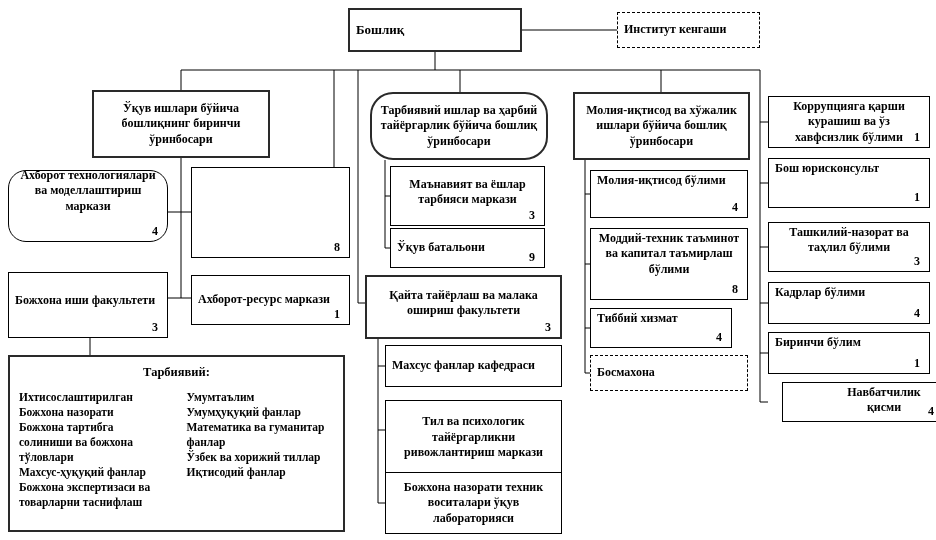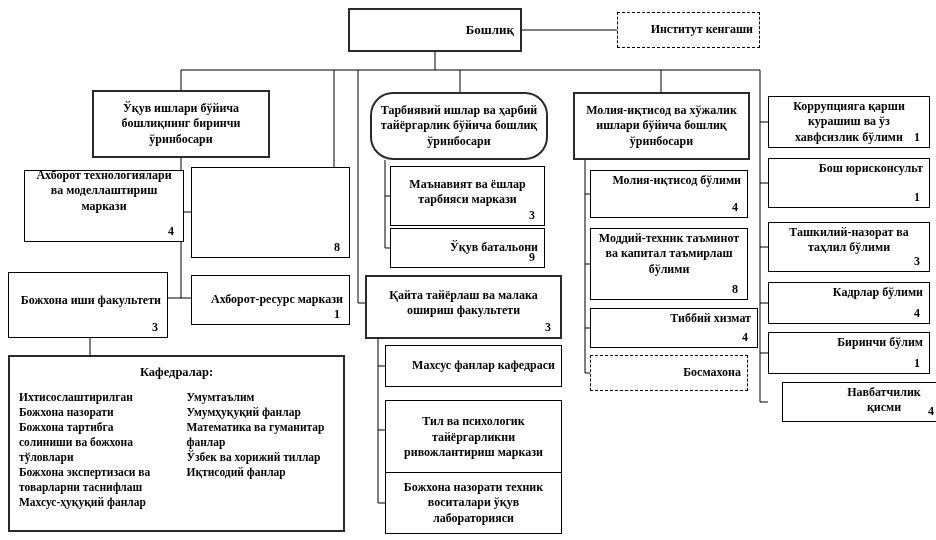--- a/index.html
+++ b/index.html
@@ -4,44 +4,44 @@
 <style>
   html,body{margin:0;padding:0;background:#fff;}
   #stage{
     position:relative;width:936px;height:540px;background:#fff;overflow:hidden;
     font-family:"Liberation Serif","DejaVu Serif",serif;color:#000;
   }
   #wires{position:absolute;left:0;top:0;width:936px;height:540px;}
   .box{
     position:absolute;box-sizing:border-box;border:1px solid #000;background:#fff;
     font-weight:bold;font-size:12px;line-height:1.28;text-align:center;
-    display:flex;align-items:center;justify-content:flex-end;padding:2px 6px;
+    display:flex;align-items:center;justify-content:flex-start;padding:2px 6px;
   }
   .thick{border-width:2px;border-color:#2a2a2a;}
   .dashed{border:1px dashed #000;}
   .num{position:absolute;right:9px;bottom:2px;font-weight:bold;font-size:12px;}
   
   #boshliq{left:348px;top:8px;width:174px;height:44px;font-size:13px;}
   #council{left:617px;top:12px;width:143px;height:36px;}
   #dep-edu{left:92px;top:90px;width:178px;height:68px;}
   #dep-mil{left:370px;top:92px;width:178px;height:68px;border-radius:23px;}
   #dep-fin{left:573px;top:92px;width:177px;height:68px;}
-  #it-center{left:24px;top:170px;width:160px;height:72px;padding-bottom:32px;}
+  #it-center{left:8px;top:170px;width:160px;height:72px;padding-bottom:32px;border-radius:18px;}
   #methodical{left:191px;top:167px;width:159px;height:91px;padding-bottom:14px;}
   #customs-fac{left:8px;top:272px;width:160px;height:66px;padding-bottom:10px;}
   #resource{left:191px;top:275px;width:159px;height:50px;}
   #manaviyat{left:390px;top:166px;width:155px;height:60px;padding-bottom:10px;}
   #batalon{left:390px;top:228px;width:155px;height:40px;}
   #qayta{left:365px;top:275px;width:197px;height:64px;padding-bottom:10px;}
   #maxsus{left:385px;top:345px;width:177px;height:42px;}
   #til{left:385px;top:400px;width:177px;height:75px;}
   #lab{left:385px;top:472px;width:177px;height:62px;}
   #moliya{left:590px;top:170px;width:158px;height:48px;align-items:flex-start;}
   #moddiy{left:590px;top:228px;width:158px;height:72px;align-items:flex-start;padding-bottom:12px;}
-  #tibbiy{left:590px;top:308px;width:168px;height:40px;align-items:flex-start;}
+  #tibbiy{left:590px;top:308px;width:142px;height:40px;align-items:flex-start;}
   #bosmaxona{left:590px;top:355px;width:158px;height:36px;}
   #staff-0{left:768px;top:96px;width:162px;height:52px;}
   #staff-1{left:768px;top:158px;width:162px;height:50px;align-items:flex-start;}
   #staff-2{left:768px;top:222px;width:162px;height:50px;align-items:flex-start;}
   #staff-3{left:768px;top:282px;width:162px;height:42px;align-items:flex-start;}
   #staff-4{left:768px;top:332px;width:162px;height:42px;align-items:flex-start;}
   #staff-5{left:782px;top:382px;width:162px;height:40px;align-items:flex-start;padding-left:48px;}
   
   #kafedralar{left:8px;top:355px;width:337px;height:177px;border-width:2px;border-color:#2a2a2a;
     display:block;text-align:left;padding:5px 9px;}
@@ -130,28 +130,28 @@
   <div class="box" id="customs-fac">
     <span>Божхона иши факультети</span>
     <span class="num">3</span>
   </div>
   <div class="box" id="resource">
     <span>Ахборот-ресурс маркази</span>
     <span class="num">1</span>
   </div>
 
   <div class="box" id="kafedralar">
-    <div class="kaf-title">Кафедралар:</div>
+    <div class="kaf-title">Тарбиявий:</div>
     <div class="kaf-cols">
       <div class="kaf-col kaf-col1">
         <div class="kaf-item">Ихтисослаштирилган</div>
         <div class="kaf-item">Божхона назорати</div>
         <div class="kaf-item">Божхона тартибга солиниши ва божхона тўловлари</div>
+        <div class="kaf-item">Махсус-ҳуқуқий фанлар</div>
         <div class="kaf-item">Божхона экспертизаси ва товарларни таснифлаш</div>
-        <div class="kaf-item">Махсус-ҳуқуқий фанлар</div>
       </div>
       <div class="kaf-col">
         <div class="kaf-item">Умумтаълим</div>
         <div class="kaf-item">Умумҳуқуқий фанлар</div>
         <div class="kaf-item">Математика ва гуманитар фанлар</div>
         <div class="kaf-item">Ўзбек ва хорижий тиллар</div>
         <div class="kaf-item">Иқтисодий фанлар</div>
       </div>
     </div>
   </div>

